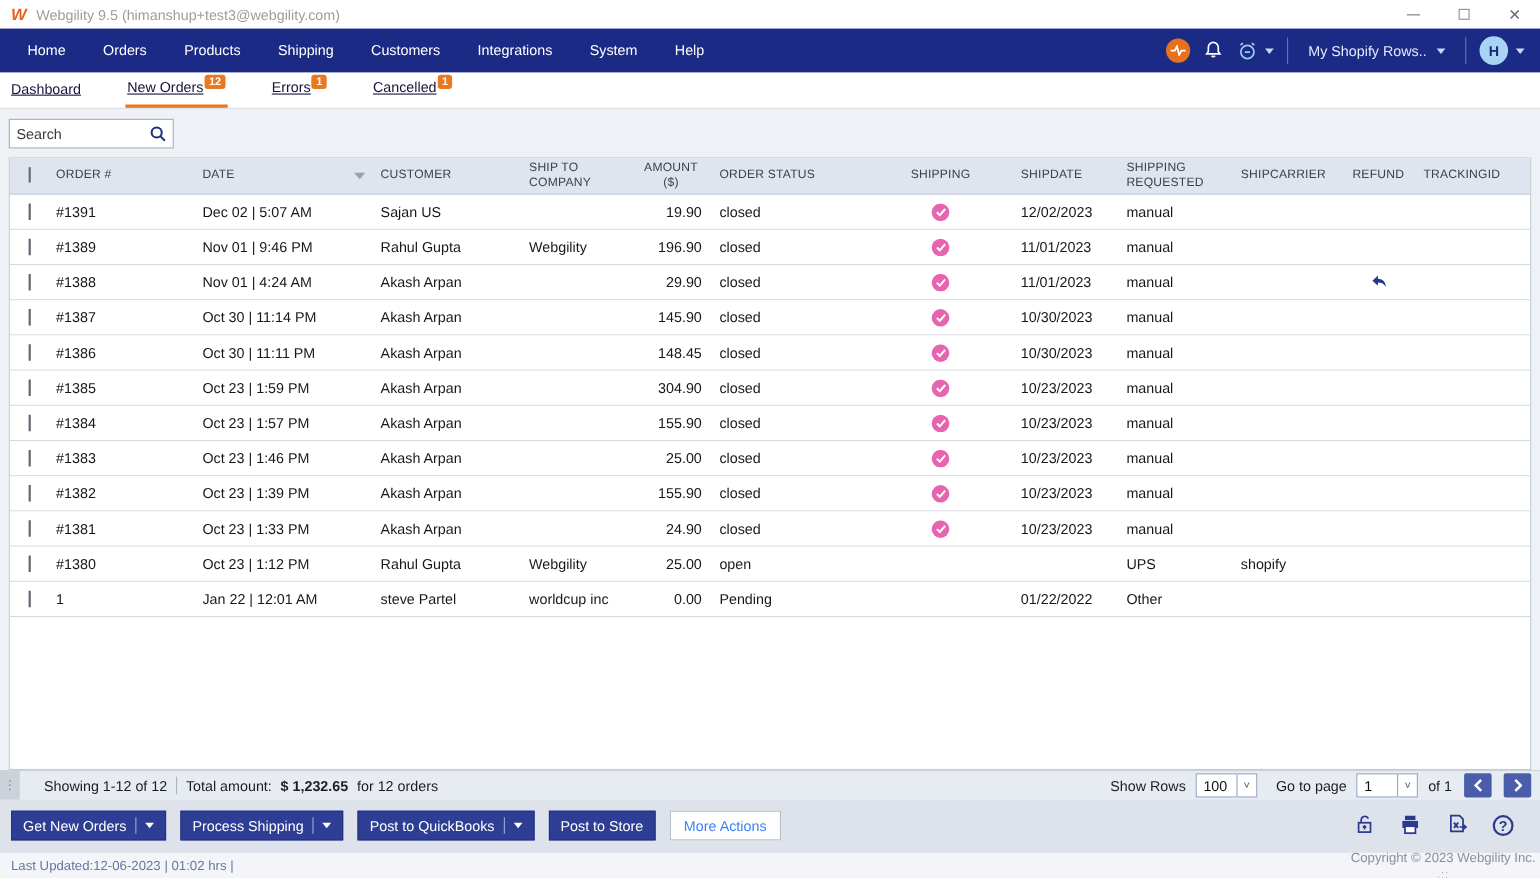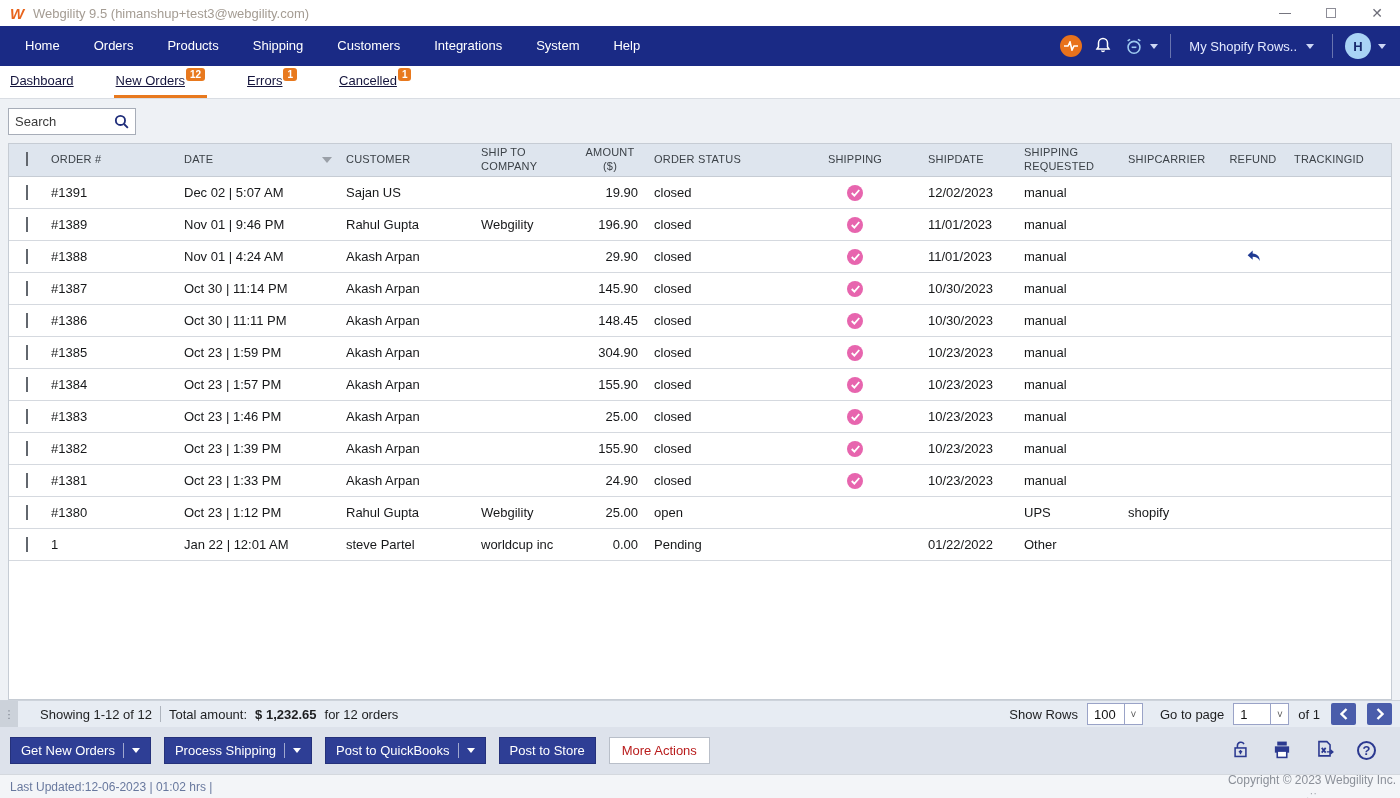--- a/index.html
+++ b/index.html
@@ -29,21 +29,21 @@
 
   
   .tabbar { height:33px; background:#fff; border-bottom:1px solid #d9dde3; display:flex; align-items:flex-end; padding-left:8px; gap:38px; flex:0 0 auto; }
   .tab { font-size:13px; color:#14143c; padding:4px 2px 7px 2px; position:relative; border-bottom:3px solid transparent; white-space:nowrap;text-decoration:underline; }
   .tab.active { border-bottom-color:#e8791e; }
   .tab-badge { display:inline-block; background:#e8791e; color:#fff; font-size:10px; font-weight:bold; padding:1px 4px; border-radius:3px; position:relative; top:-7px; margin-left:1px; }
 
   
   .content { flex:1 1 auto; background:#eef1f5; padding:9px 8px 0 8px; display:flex; flex-direction:column; min-height:0; }
   .toolbar-row { display:flex; align-items:center; margin-bottom:8px; flex:0 0 auto; }
-  .search-box { width:128px; height:27px; background:#fff; border:1px solid #a7adb8; display:flex; align-items:center; padding:0 5px 0 6px; }
+  .search-box { width:150px; height:27px; background:#fff; border:1px solid #a7adb8; display:flex; align-items:center; padding:0 5px 0 6px; }
   .search-box input { border:none; outline:none; flex:1; font-size:13px; font-family:inherit; color:#222; min-width:0; }
   .search-box input::placeholder { color:#3a3a3a; opacity:1; }
   .btn-light { height:27px; background:#fff; border:1px solid #c6cbd4; display:flex; align-items:center; gap:9px; padding:0 11px; font-size:13px; color:#333; }
   .toolbar-right { margin-left:auto; display:flex; gap:12px; }
 
   
   .table-wrap { flex:1 1 auto; background:#fff; border:1px solid #c6ccd4; overflow:hidden; display:flex; flex-direction:column; min-height:0;
     --cols: 36px 133px 162px 135px 97px 76px 140px 134px 96px 104px 96px 70px 1fr; }
   .thead { display:grid; grid-template-columns:var(--cols); background:#dee5ee; min-height:33px; align-items:center; font-size:11px; color:#3c4248; border-bottom:1px solid #c6ccd4; }
   .th { padding:2px 6px; line-height:1.25; letter-spacing:.2px; }
@@ -70,21 +70,21 @@
   .select-val { padding:0 6px; display:flex; align-items:center; min-width:30px; font-size:13px; color:#111; }
   .select-caret { width:18px; border-left:1px solid #9aa3c7; display:flex; align-items:center; justify-content:center; color:#555; font-size:10px; }
   .pag-btn { width:25px; height:22px; background:#4a5dab; border-radius:2px; display:flex; align-items:center; justify-content:center; margin-left:2px; }
 
   
   .actionsbar { height:47px; background:#dde2eb; display:flex; align-items:center; padding:0 10px; gap:13px; flex:0 0 auto; }
   .btn-dark { background:#2e3e95; border:1px solid #25317a; color:#fff; height:27px; display:flex; align-items:center; gap:8px; padding:0 10px; font-size:13px; white-space:nowrap; }
   .btn-split-div { width:1px; height:15px; background:rgba(255,255,255,.55); }
   .caret-white { width:0; height:0; border-left:4px solid transparent; border-right:4px solid transparent; border-top:5px solid #ffffff; }
   .caret-gray { width:0; height:0; border-left:4px solid transparent; border-right:4px solid transparent; border-top:5px solid #8a8f98; }
-  .btn-white { background:#fff; border:1px solid #b9bfc9; color:#b91c1c; height:27px; display:flex; align-items:center; padding:0 12px; font-size:13px; }
+  .btn-white { background:#fff; border:1px solid #b9bfc9; color:#3b82f6; height:27px; display:flex; align-items:center; padding:0 12px; font-size:13px; }
   .actions-icons { margin-left:auto; display:flex; align-items:center; gap:23px; padding-right:14px; }
   .help-circle { width:19px; height:19px; border-radius:50%; border:2px solid #2b3990; color:#2b3990; font-weight:bold; font-size:13px; display:flex; align-items:center; justify-content:center; }
 
   
   .statusbar { height:24px; background:#f3f5f8; border-top:1px solid #d4d8de; display:flex; align-items:center; padding:0 4px 0 10px; font-size:12px; flex:0 0 auto; }
   .status-left { color:#68789e; }
   .status-right { margin-left:auto; color:#8b9099; display:flex; align-items:center; gap:3px;flex-direction:column; }
   .resize-grip { color:#9aa0a8; font-size:10px; letter-spacing:1px; }
 </style>
 </head>

